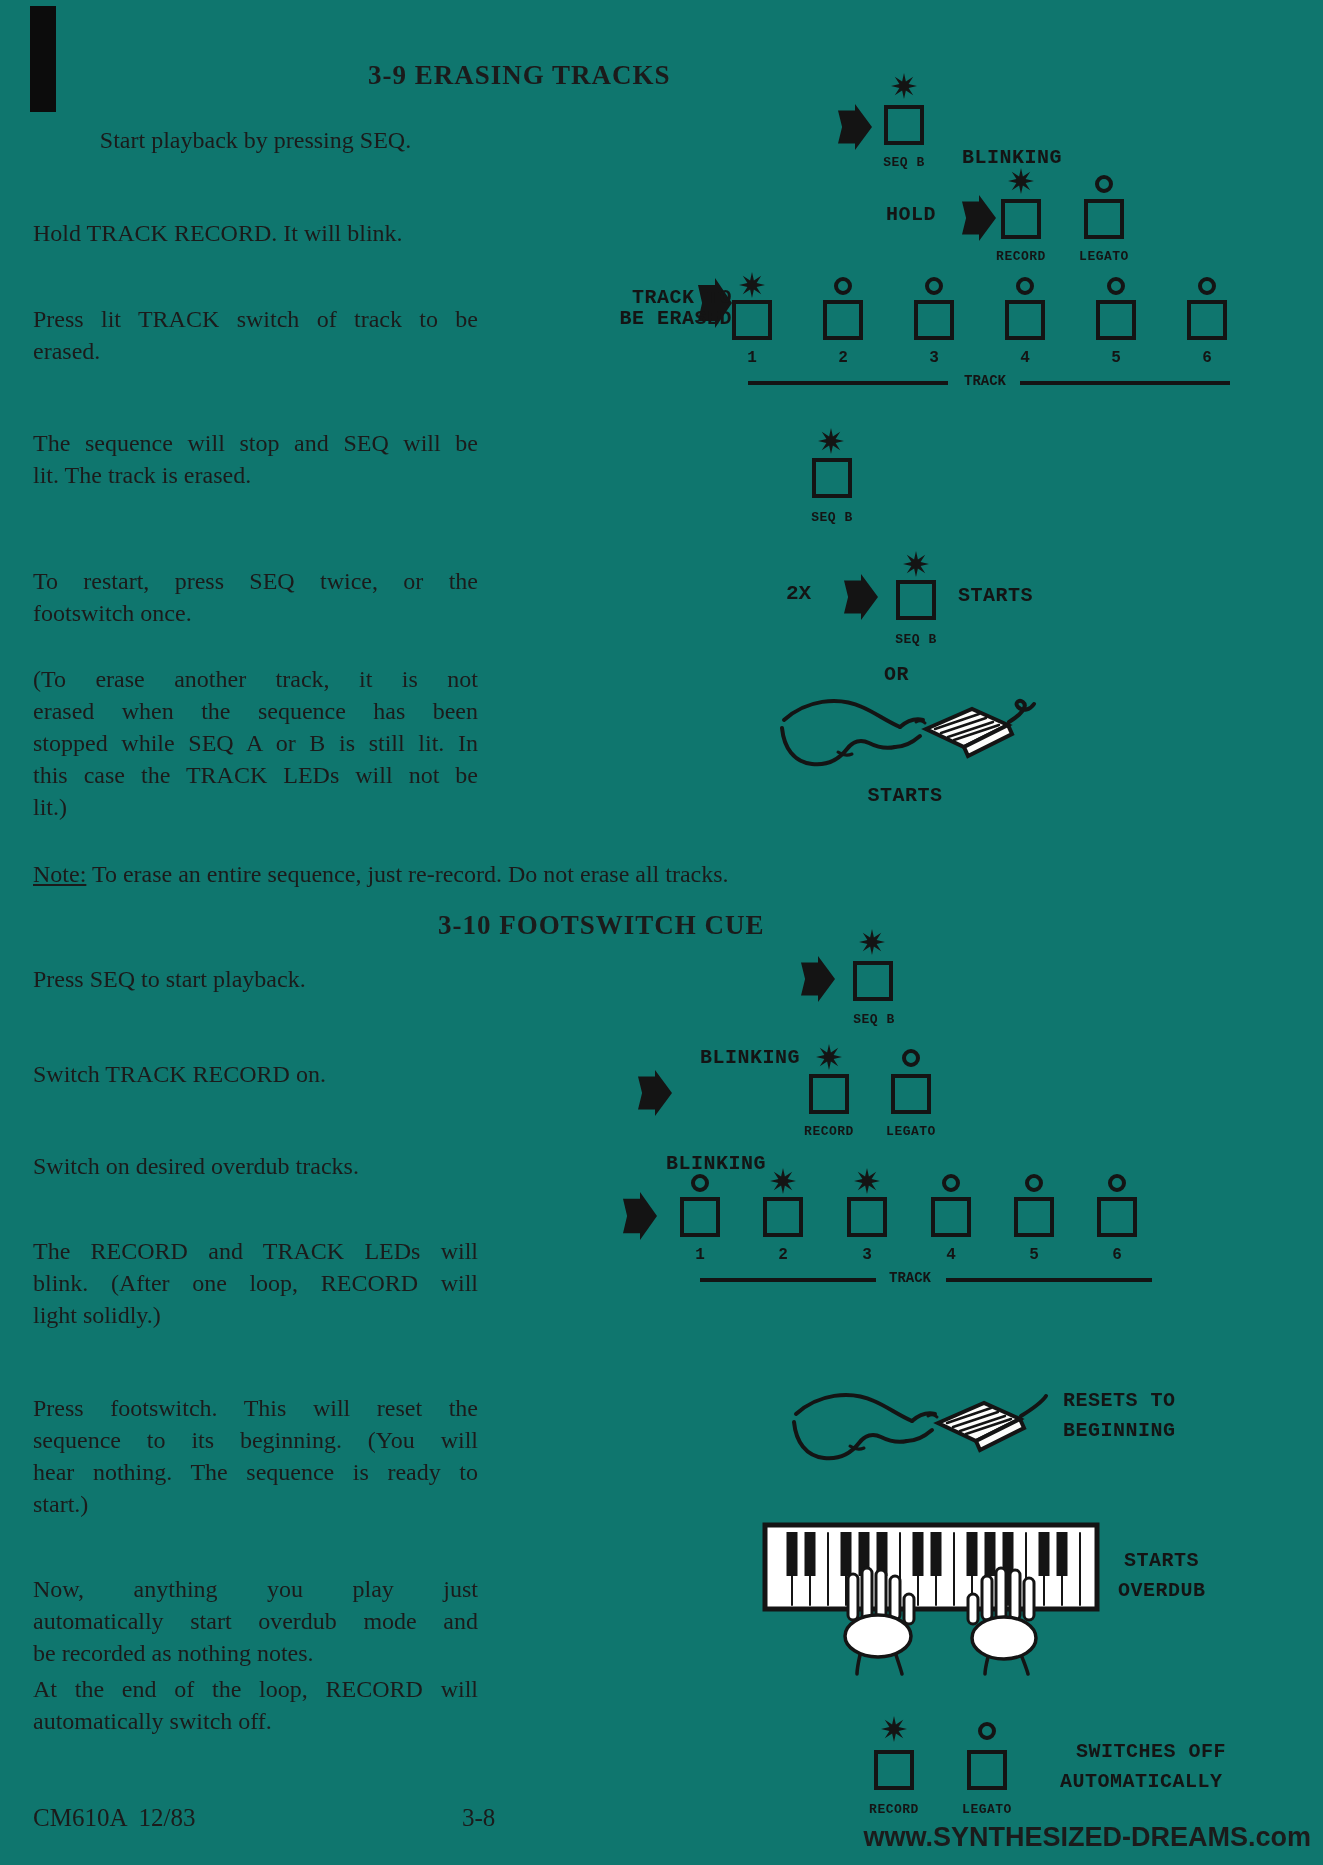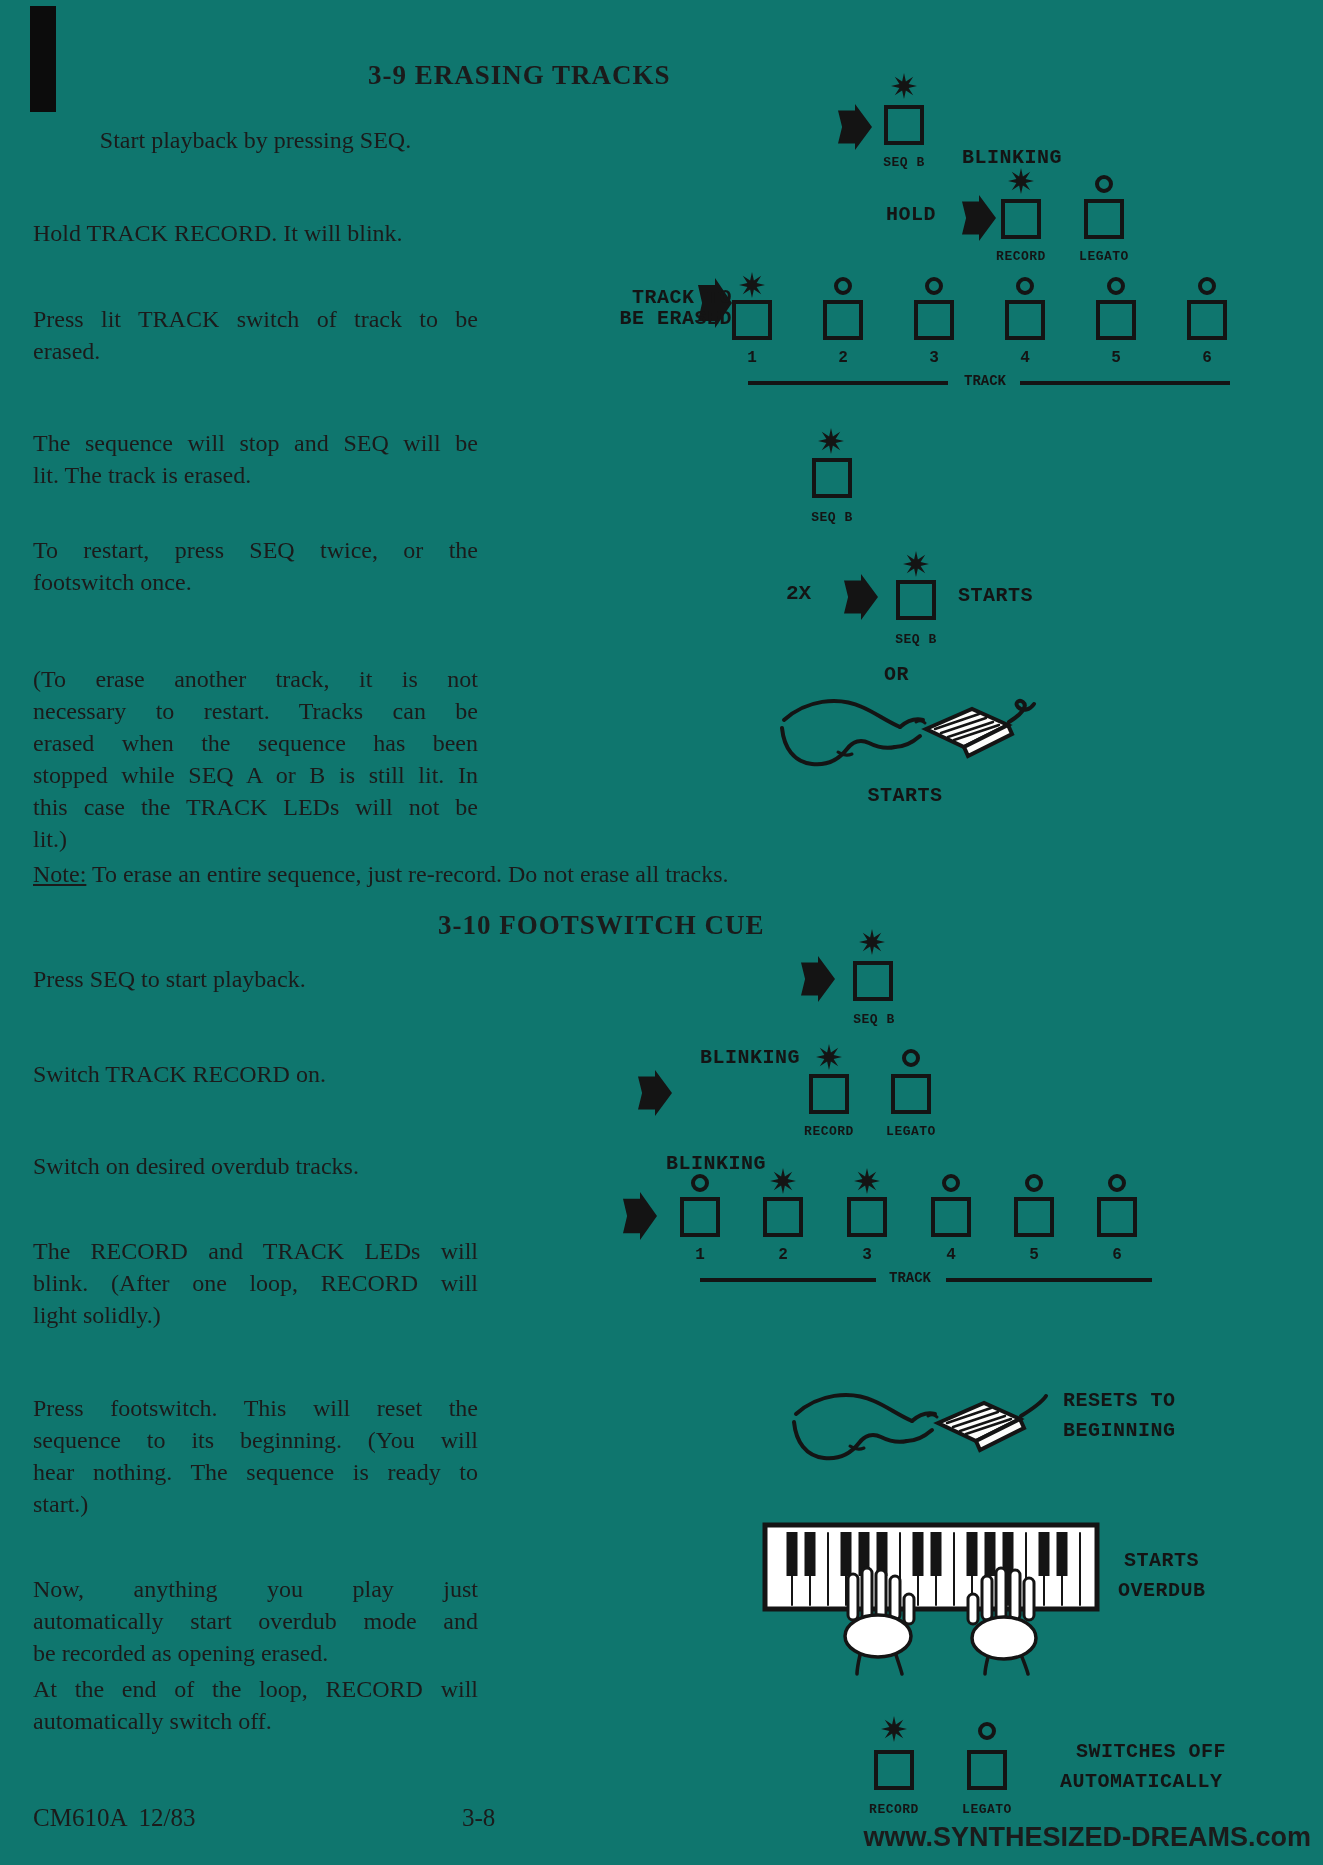--- a/index.html
+++ b/index.html
@@ -49,27 +49,26 @@
   <div class="p" style="top:124px;text-align:center;">Start playback by pressing SEQ.</div>
   <div class="p" style="top:217px;">Hold TRACK RECORD. It will blink.</div>
   <div class="p" style="top:427px;">
     <span class="ln j">The sequence will stop and SEQ will be</span>
     <span class="ln">lit. The track is erased.</span>
   </div>
   <div class="p" style="top:303px;">
     <span class="ln j">Press lit TRACK switch of track to be</span>
     <span class="ln">erased.</span>
   </div>
-  <div class="p" style="top:534px;">
+  <div class="p" style="top:565px;">
     <span class="ln j">To restart, press SEQ twice, or the</span>
     <span class="ln">footswitch once.</span>
   </div>
   <div class="p" style="top:663px;">
     <span class="ln j">(To erase another track, it is not</span>
-    <span class="ln j">necessary to restart. Tracks can be</span>
     <span class="ln j">erased when the sequence has been</span>
     <span class="ln j">stopped while SEQ A or B is still lit. In</span>
     <span class="ln j">this case the TRACK LEDs will not be</span>
     <span class="ln">lit.)</span>
   </div>
   <div class="p" style="top:858px;width:1020px;">
     <span class="u">Note:</span><span> To erase an entire sequence, just re-record. Do not erase all tracks.</span>
   </div>
 
   <div>
@@ -175,21 +174,21 @@
   </div>
   <div class="p" style="top:1392px;">
     <span class="ln j">Press footswitch. This will reset the</span>
     <span class="ln j">sequence to its beginning. (You will</span>
     <span class="ln j">hear nothing. The sequence is ready to</span>
     <span class="ln">start.)</span>
   </div>
   <div class="p" style="top:1573px;">
     <span class="ln j">Now, anything you play just</span>
     <span class="ln j">automatically start overdub mode and</span>
-    <span class="ln">be recorded as opening erased.</span>
+    <span class="ln">be recorded as nothing notes.</span>
   </div>
   <div class="p" style="top:1673px;">
     <span class="ln j">At the end of the loop, RECORD will</span>
     <span class="ln">automatically switch off.</span>
   </div>
 
   <div>
     <div class="arrow" style="left:801px;top:956px;"></div>
     <svg class="star" style="left:859px;top:929px;" viewBox="0 0 26 26">
         <use href="#burst"></use>

